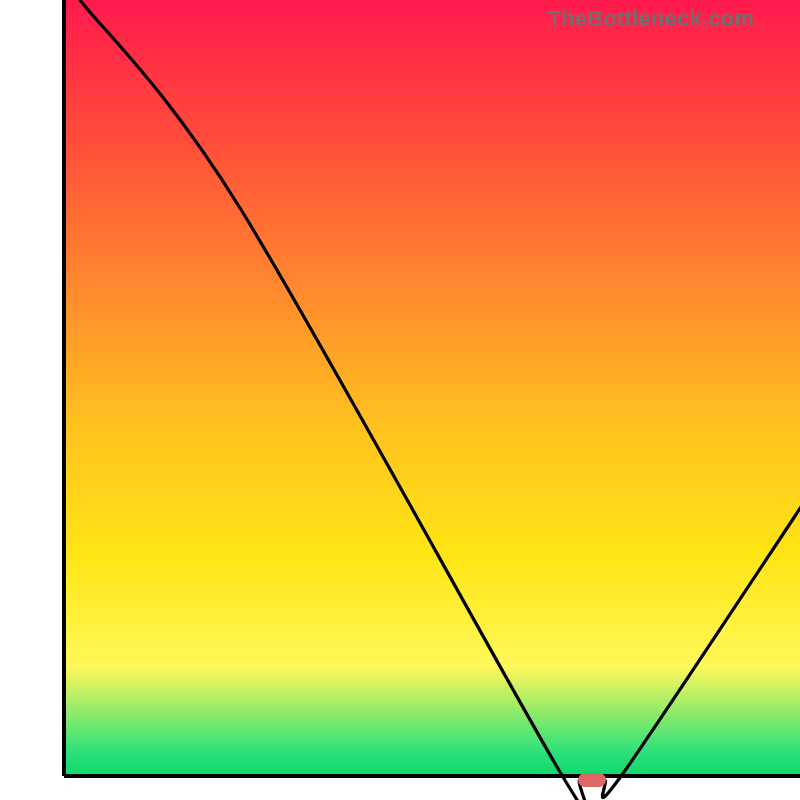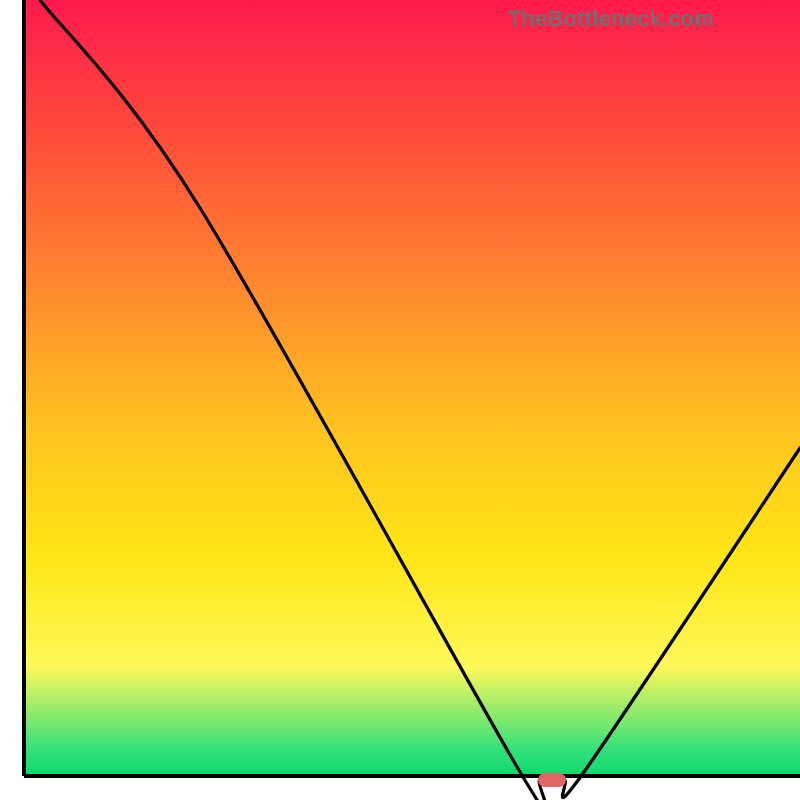--- a/index.html
+++ b/index.html
@@ -8,20 +8,21 @@
     width: 800px;
     height: 800px;
     background: #ffffff;
     font-family: Arial, Helvetica, sans-serif;
     overflow: hidden;
   }
   .container {
     position: relative;
     width: 724px;
     height: 800px;
+    margin-left: 40px;
   }
   .watermark {
     position: absolute;
     top: 6px;
     right: 10px;
     font-size: 22px;
     font-weight: 600;
     color: #6f6f6f;
     letter-spacing: 0.2px;
     user-select: none;

